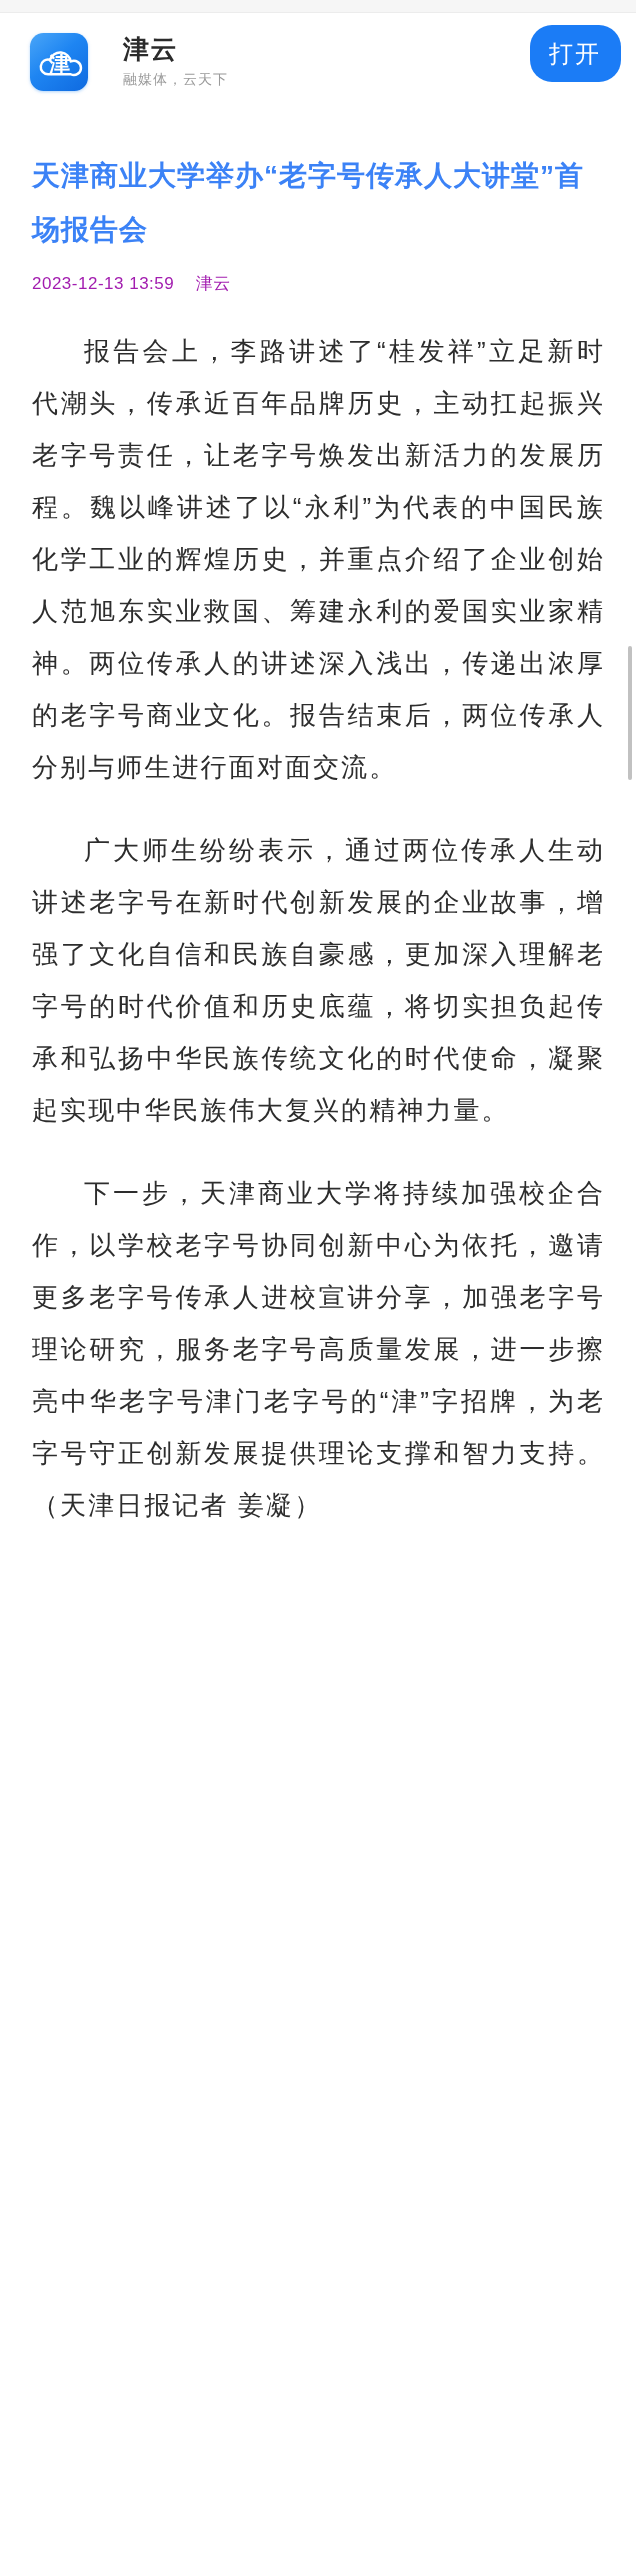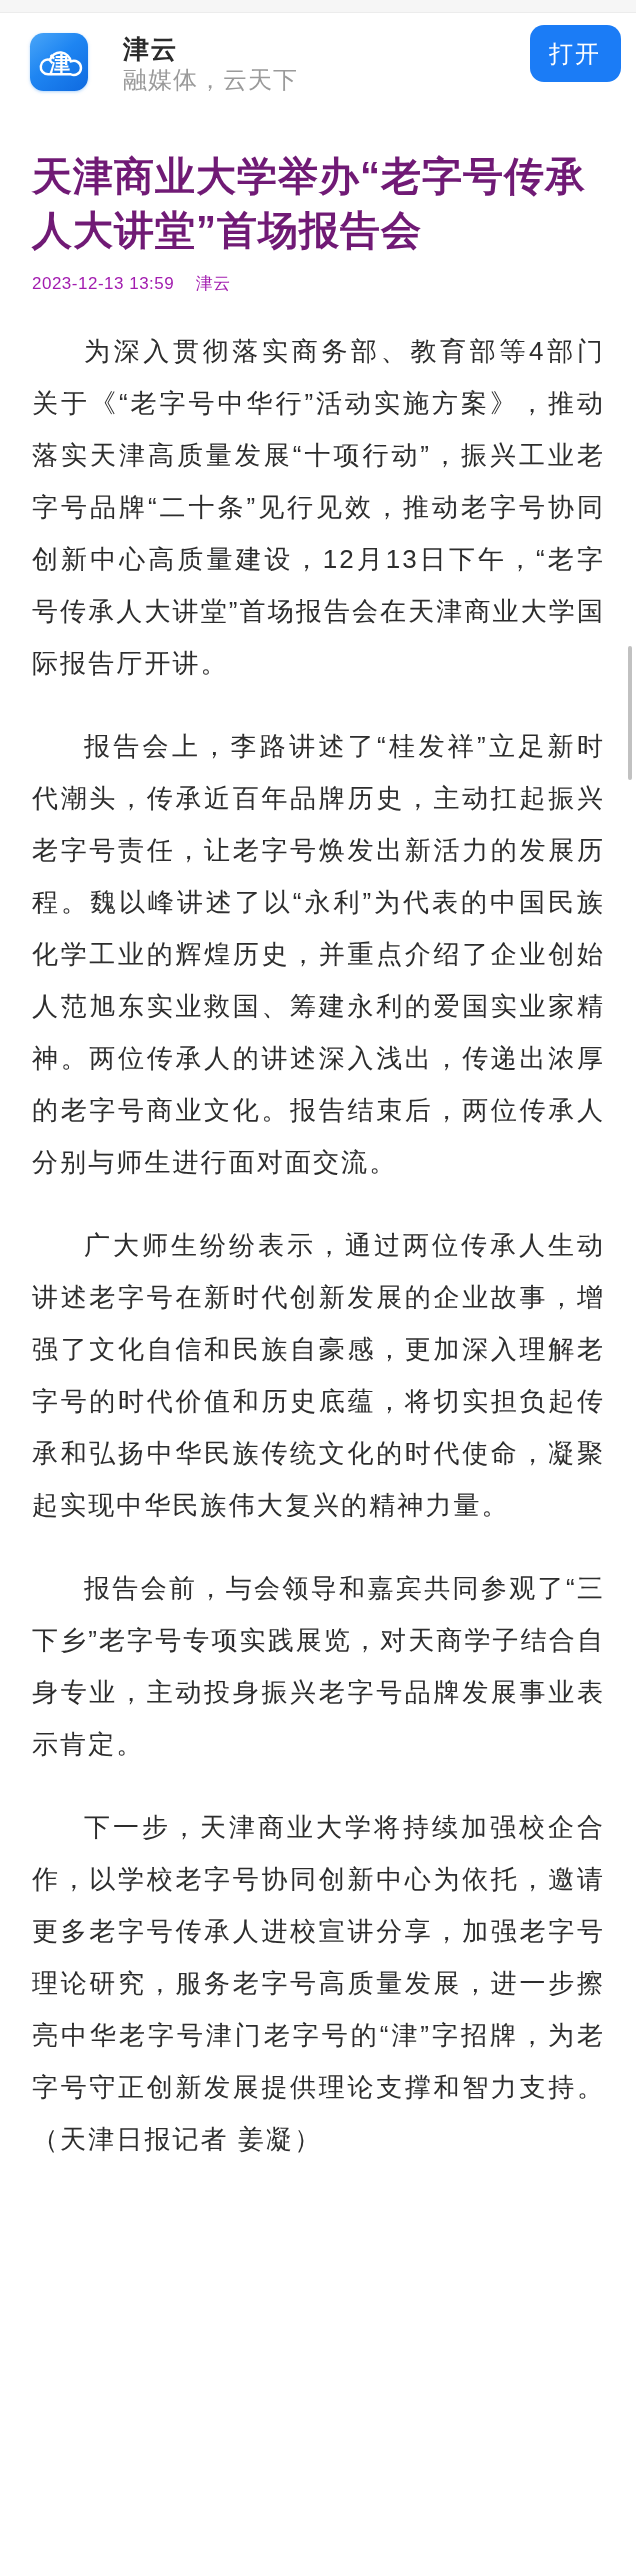--- a/index.html
+++ b/index.html
@@ -10,28 +10,28 @@
   .top-strip{height:12px;background:#f6f6f6;border-bottom:0.5px solid #ececec;}
 
   
   .banner{position:relative;padding:19.6px 16.5px 0 30px;height:59px;}
   .app-icon{position:absolute;left:30px;top:20px;width:58px;height:58px;border-radius:13.4px;
     background:linear-gradient(140deg,#4aa6f8 0%,#1e85f2 45%,#0f6ae0 100%);
     box-shadow:0 1px 3.1px rgba(30,133,242,.35);display:flex;align-items:center;justify-content:center;}
   .app-icon svg{width:49px;height:45px;display:block;}
   .banner-text{margin-left:93px;padding-top:1px;}
   .app-name{font-size:26px;font-weight:600;color:#2b2b2b;line-height:30px;letter-spacing:1.5px;}
-  .app-tagline{margin-top:5.2px;font-size:24px;color:#9a9a9a;line-height:21.6px;letter-spacing:1px;}
-  .open-btn{position:absolute;right:16.5px;top:12.4px;width:91px;height:57px;border:none;border-radius:14px;
+  .app-tagline{margin-top:5.2px;font-size:14px;color:#9a9a9a;line-height:21.6px;letter-spacing:1px;}
+  .open-btn{position:absolute;right:16.5px;top:12.4px;width:91px;height:57px;border:none;border-radius:22px;
     background:#1b7cf6;color:#ffffff;font-size:24px;letter-spacing:2.1px;font-family:inherit;
     display:flex;align-items:center;justify-content:center;cursor:pointer;}
 
   
   .article{padding:0 32px;}
-  .article h1{margin:57px 0 0;font-size:40px;line-height:54px;font-weight:700;color:#701a75;letter-spacing:1px;}
+  .article h1{margin:57px 0 0;font-size:28px;line-height:54px;font-weight:700;color:#3b82f6;letter-spacing:1px;}
   .meta{margin-top:17.5px;font-size:17px;color:#a21caf;line-height:20.6px;letter-spacing:0.5px;}
   .meta .src{margin-left:21.6px;}
   .body{margin-top:30px;}
   .body p{margin:0 0 31px;font-size:26px;line-height:52px;color:#2d2d2d;font-weight:500;
     text-align:justify;text-justify:inter-ideograph;text-indent:2em;letter-spacing:2.1px;}
 
   
   .sb-thumb{position:absolute;left:628px;width:3.6px;background:#c1c1c1;border-radius:2.1px;}
   .sb-thumb.one{top:646px;height:134px;}
 </style>
@@ -57,24 +57,22 @@
   </header>
 
   <article class="article">
     <h1>天津商业大学举办“老字号传承人大讲堂”首场报告会</h1>
 
     <div class="meta">
       <span>2023-12-13 13:59</span><span class="src">津云</span>
     </div>
 
     <div class="body">
-        <p>为深入贯彻落实商务部、教育部等4部门关于《“老字号中华行”活动实施方案》，推动落实天津高质量发展“十项行动”，振兴工业老字号品牌“二十条”见行见效，推动老字号协同创新中心高质量建设，12月13日下午，“老字号传承人大讲堂”首场报告会在天津商业大学国际报告厅开讲。</p>
         <p>报告会上，李路讲述了“桂发祥”立足新时代潮头，传承近百年品牌历史，主动扛起振兴老字号责任，让老字号焕发出新活力的发展历程。魏以峰讲述了以“永利”为代表的中国民族化学工业的辉煌历史，并重点介绍了企业创始人范旭东实业救国、筹建永利的爱国实业家精神。两位传承人的讲述深入浅出，传递出浓厚的老字号商业文化。报告结束后，两位传承人分别与师生进行面对面交流。</p>
         <p>广大师生纷纷表示，通过两位传承人生动讲述老字号在新时代创新发展的企业故事，增强了文化自信和民族自豪感，更加深入理解老字号的时代价值和历史底蕴，将切实担负起传承和弘扬中华民族传统文化的时代使命，凝聚起实现中华民族伟大复兴的精神力量。</p>
-        <p>报告会前，与会领导和嘉宾共同参观了“三下乡”老字号专项实践展览，对天商学子结合自身专业，主动投身振兴老字号品牌发展事业表示肯定。</p>
         <p>下一步，天津商业大学将持续加强校企合作，以学校老字号协同创新中心为依托，邀请更多老字号传承人进校宣讲分享，加强老字号理论研究，服务老字号高质量发展，进一步擦亮中华老字号津门老字号的“津”字招牌，为老字号守正创新发展提供理论支撑和智力支持。（天津日报记者 姜凝）</p>
       </div>
 
   </article>
 
   <div class="sb-thumb one"></div>
 
 </div>
 
 

